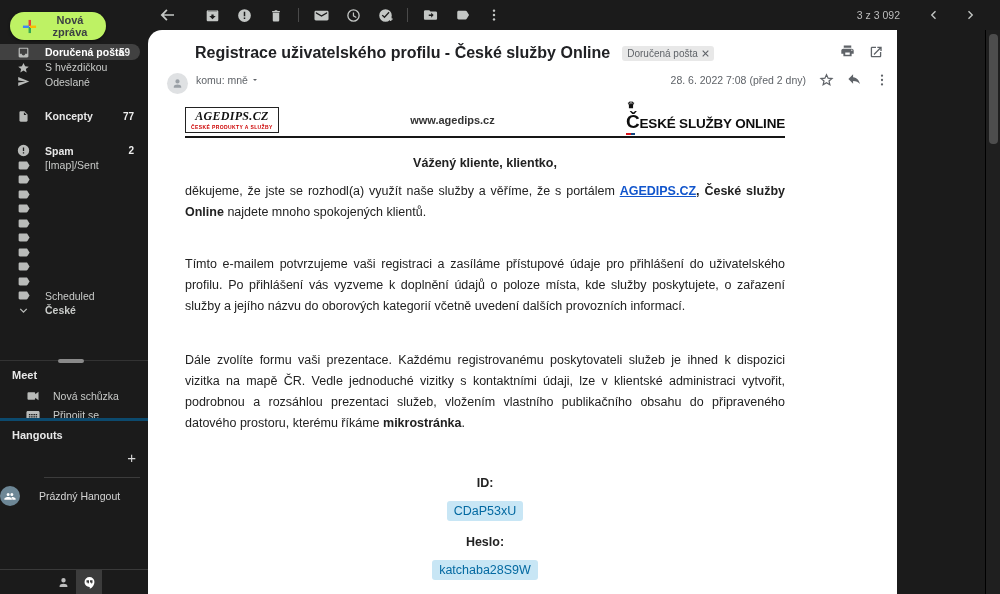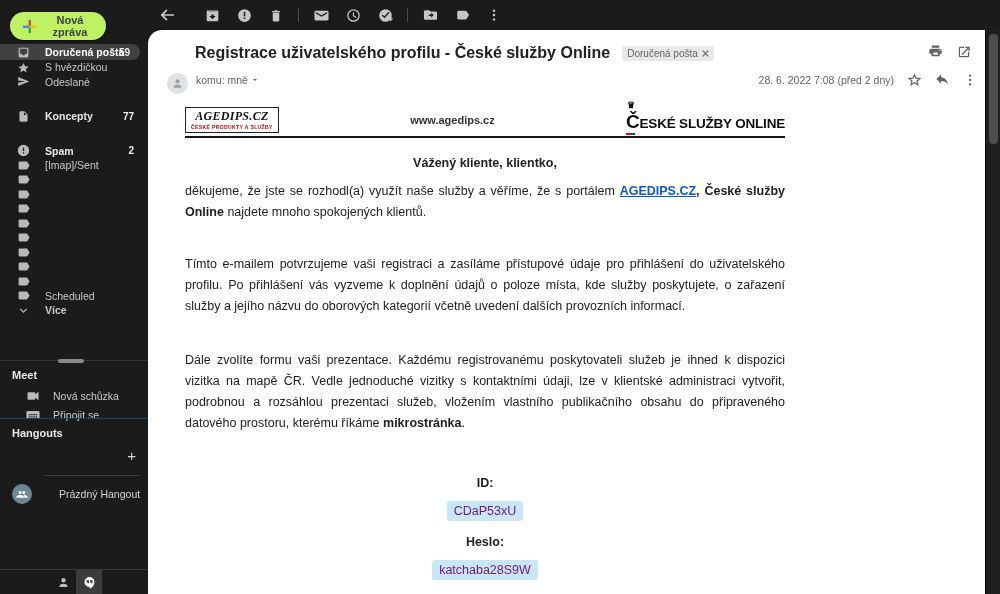--- a/index.html
+++ b/index.html
@@ -31,44 +31,44 @@
     color:#fff; font-weight:bold; height:16px;
   }
   .nav-row.selected .cnt { right:10px; }
   .nav-row.bold { font-weight:bold; color:#e8e8e8;margin-top:20px; }
 
   .meet-sec { position:absolute; top:360px; left:0; right:0; border-top:1px solid #333; padding-top:8px; }
   .drag-handle { position:absolute; top:-2px; left:58px; width:26px; height:4px; background:#8a8a8a; border-radius:2px; }
   .sec-title { font-size:11px; font-weight:bold; color:#e8e8e8; padding-left:12px; margin-bottom:7px; }
   .meet-row { display:flex; align-items:center; gap:13px; padding-left:26px; height:15px; font-size:10.5px; color:#c9cbc9; cursor:pointer; }
   .meet-row .ic { width:14px; height:14px; color:#b9bbb9; }
-  .hang-sec { position:absolute; top:418px; left:0; right:0; border-top:1px solid #0c4a6e; padding-top:8px; }
+  .hang-sec { position:absolute; top:418px; left:0; right:0; border-top:3px solid #0c4a6e; padding-top:8px; }
   .hang-plus { position:absolute; right:12px; top:28px; font-size:15px; color:#d8d8d8; background:none; border:none; cursor:pointer; }
   .hang-divider { position:absolute; top:56px; left:44px; right:8px; border-top:1px solid #3c3c3c; }
-  .hang-contact { position:absolute; top:64px; left:0; right:0; display:flex; align-items:center; gap:27px; padding-left:12px; height:22px; font-size:10.5px; color:#d5d5d5; cursor:pointer; }
+  .hang-contact { position:absolute; top:64px; left:0; right:0; display:flex; align-items:center; gap:19px; padding-left:0; height:22px; font-size:10.5px; color:#d5d5d5; cursor:pointer; }
   .hang-avatar { width:20px; height:20px; border-radius:50%; background:#6d8796; display:flex; align-items:center; justify-content:center; color:#fff; }
 
   .sidebar-footer {
     position:absolute; bottom:0; left:0; width:148px; height:25px;
     border-top:1px solid #3a3a3a; display:flex; align-items:center;
   }
   .foot-btn { width:26px; height:25px; display:flex; align-items:center; justify-content:center; color:#bdbdbd; background:none; border:none; cursor:pointer; }
   .foot-btn.person { margin-left:50px; }
   .foot-btn.active { background:#3c3c3c; color:#fff; }
 
   
   .topbar { position:absolute; left:148px; top:0; width:852px; height:30px; display:flex; align-items:center; color:#c4c7c5; }
   .tb-btn { width:24px; height:24px; display:flex; align-items:center; justify-content:center; color:#c4c7c5; background:none; border:none; cursor:pointer; margin:0 4px; }
   .tb-sep { width:1px; height:14px; background:#4a4a4a; margin:0 6px; }
   .tb-right { margin-left:auto; display:flex; align-items:center; gap:4px; padding-right:10px; }
   .pag-text { font-size:10.5px; color:#bdbdbd; margin-right:14px; }
 
   
   .panel {
-    position:absolute; left:148px; top:30px; width:837px; height:564px;
+    position:absolute; left:148px; top:30px; width:749px; height:564px;
     background:#fff; border-top-left-radius:14px; z-index:2; overflow:hidden;
   }
   .subject-row { display:flex; align-items:center; padding:14px 0 0 47px; }
   .subject { font-size:16px; color:#202124; }
   .chip {
     margin-left:12px; background:#e8e8e8; color:#5f6368; font-size:10px;
     border-radius:3px; padding:2px 5px; display:flex; align-items:center; gap:4px; cursor:pointer;
   }
   .subject-actions { position:absolute; top:14px; right:14px; display:flex; gap:14px; color:#5f6368; }
   .icon-btn { background:none; border:none; color:#5f6368; cursor:pointer; padding:0; }
@@ -100,21 +100,21 @@
   .p1 { margin-top:7px; }
   .p2 { margin-top:31px; }
   .p3 { margin-top:33px; }
   .mail-link { color:#1155cc; font-weight:bold; text-decoration:underline; cursor:pointer; }
   .b { font-weight:bold; }
 
   .cred-label { text-align:center; font-weight:bold; margin-top:42px; line-height:normal; }
   .cred-label2 { margin-top:14px; }
   .cred-chip-wrap { text-align:center; margin-top:11px; line-height:normal; }
   .cred-chip {
-    display:inline-block; background:#c8e6f5; color:#701a75;
+    display:inline-block; background:#c8e6f5; color:#0369a1;
     padding:3px 7px; border-radius:3px; font-size:12.5px; cursor:text;
   }
 
   
   .scroll-strip { position:absolute; right:0; top:30px; width:15px; height:564px; background:#1f1f1f; border-left:1px solid #000; }
   .scroll-thumb { position:absolute; top:4px; left:3px; width:9px; height:110px; background:#4d4d4d; border-radius:4px; cursor:grab; }
 </style>
 </head>
 <body>
 
@@ -248,21 +248,21 @@
           </svg>
         </span>
       <span>Scheduled</span>
     </div>
     <div class="nav-row">
       <span class="ic">
           <svg viewBox="0 0 16 16" fill="none" stroke="currentColor" stroke-width="1.6">
             <path d="M4 6l4 4 4-4"></path>
           </svg>
         </span>
-      <span style="font-weight:bold">Více</span>
+      <span style="font-weight:bold">České</span>
     </div>
   </nav>
 
   <div class="meet-sec">
     <div class="drag-handle"></div>
     <div class="sec-title">Meet</div>
     <div class="meet-row">
       <span class="ic">
           <svg viewBox="0 0 16 16" fill="currentColor">
             <path d="M10.5 6V4.8c0-.6-.4-1-1-1H2.7c-.6 0-1 .4-1 1v6.4c0 .6.4 1 1 1h6.8c.6 0 1-.4 1-1V10l3.8 2.8V3.2L10.5 6z"></path>
@@ -359,20 +359,33 @@
       </svg>
     </button>
   <button class="tb-btn">
       <svg width="14" height="14" viewBox="0 0 16 16" fill="currentColor">
         <circle cx="8" cy="3" r="1.4"></circle>
         <circle cx="8" cy="8" r="1.4"></circle>
         <circle cx="8" cy="13" r="1.4"></circle>
       </svg>
     </button>
 
+  <div class="tb-right">
+    <span class="pag-text">3 z 3 092</span>
+    <button class="tb-btn">
+        <svg width="12" height="12" viewBox="0 0 16 16" fill="none" stroke="currentColor" stroke-width="1.8">
+          <path d="M10 3 5 8l5 5"></path>
+        </svg>
+      </button>
+    <button class="tb-btn" style="margin-right:8px">
+        <svg width="12" height="12" viewBox="0 0 16 16" fill="none" stroke="currentColor" stroke-width="1.8">
+          <path d="M6 3l5 5-5 5"></path>
+        </svg>
+      </button>
+  </div>
 </div>
 
 <div class="panel">
 
   <div class="subject-row">
     <h1 class="subject">Registrace uživatelského profilu - České služby Online</h1>
     <span class="chip">
       <span>Doručená pošta</span>
       <svg width="7" height="7" viewBox="0 0 10 10" stroke="#5f6368" stroke-width="1.6">
           <path d="M1 1l8 8M9 1l-8 8"></path>

